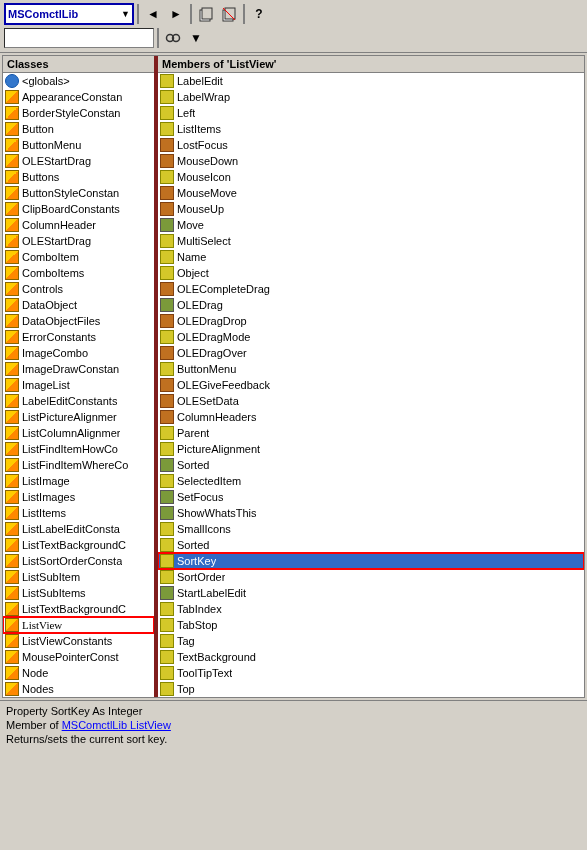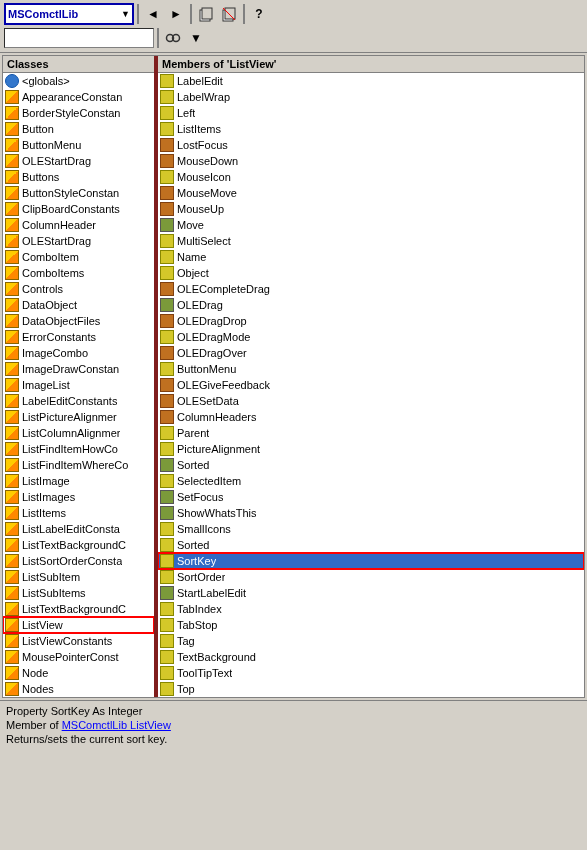--- a/index.html
+++ b/index.html
@@ -320,21 +320,21 @@
           <span class="item-label">ListSubItem</span>
         </div>
         <div class="list-item list-item-wrap">
           <div style="width: 14px; height: 14px; flex-shrink: 0; margin-right: 3px; border: 1px solid rgb(136, 102, 0); display: flex; align-items: center; justify-content: center; font-size: 8px; font-weight: bold; color: white; background: linear-gradient(135deg, rgb(255, 204, 0) 50%, rgb(255, 136, 0) 50%);"></div>
           <span class="item-label">ListSubItems</span>
         </div>
         <div class="list-item list-item-wrap">
           <div style="width: 14px; height: 14px; flex-shrink: 0; margin-right: 3px; border: 1px solid rgb(136, 102, 0); display: flex; align-items: center; justify-content: center; font-size: 8px; font-weight: bold; color: white; background: linear-gradient(135deg, rgb(255, 204, 0) 50%, rgb(255, 136, 0) 50%);"></div>
           <span class="item-label">ListTextBackgroundC</span>
         </div>
-        <div class="list-item list-item-wrap" style="outline: red solid 2px; outline-offset: -1px; position: relative;">
+        <div class="list-item list-item-wrap" style="outline: red solid 2px; outline-offset: -1px; position: relative; font-family: Liberation Serif, serif;">
           <div style="width: 14px; height: 14px; flex-shrink: 0; margin-right: 3px; border: 1px solid rgb(136, 102, 0); display: flex; align-items: center; justify-content: center; font-size: 8px; font-weight: bold; color: white; background: linear-gradient(135deg, rgb(255, 204, 0) 50%, rgb(255, 136, 0) 50%);"></div>
           <span class="item-label">ListView</span>
         </div>
         <div class="list-item list-item-wrap">
           <div style="width: 14px; height: 14px; flex-shrink: 0; margin-right: 3px; border: 1px solid rgb(136, 102, 0); display: flex; align-items: center; justify-content: center; font-size: 8px; font-weight: bold; color: white; background: linear-gradient(135deg, rgb(255, 204, 0) 50%, rgb(255, 136, 0) 50%);"></div>
           <span class="item-label">ListViewConstants</span>
         </div>
         <div class="list-item list-item-wrap">
           <div style="width: 14px; height: 14px; flex-shrink: 0; margin-right: 3px; border: 1px solid rgb(136, 102, 0); display: flex; align-items: center; justify-content: center; font-size: 8px; font-weight: bold; color: white; background: linear-gradient(135deg, rgb(255, 204, 0) 50%, rgb(255, 136, 0) 50%);"></div>
           <span class="item-label">MousePointerConst</span>

